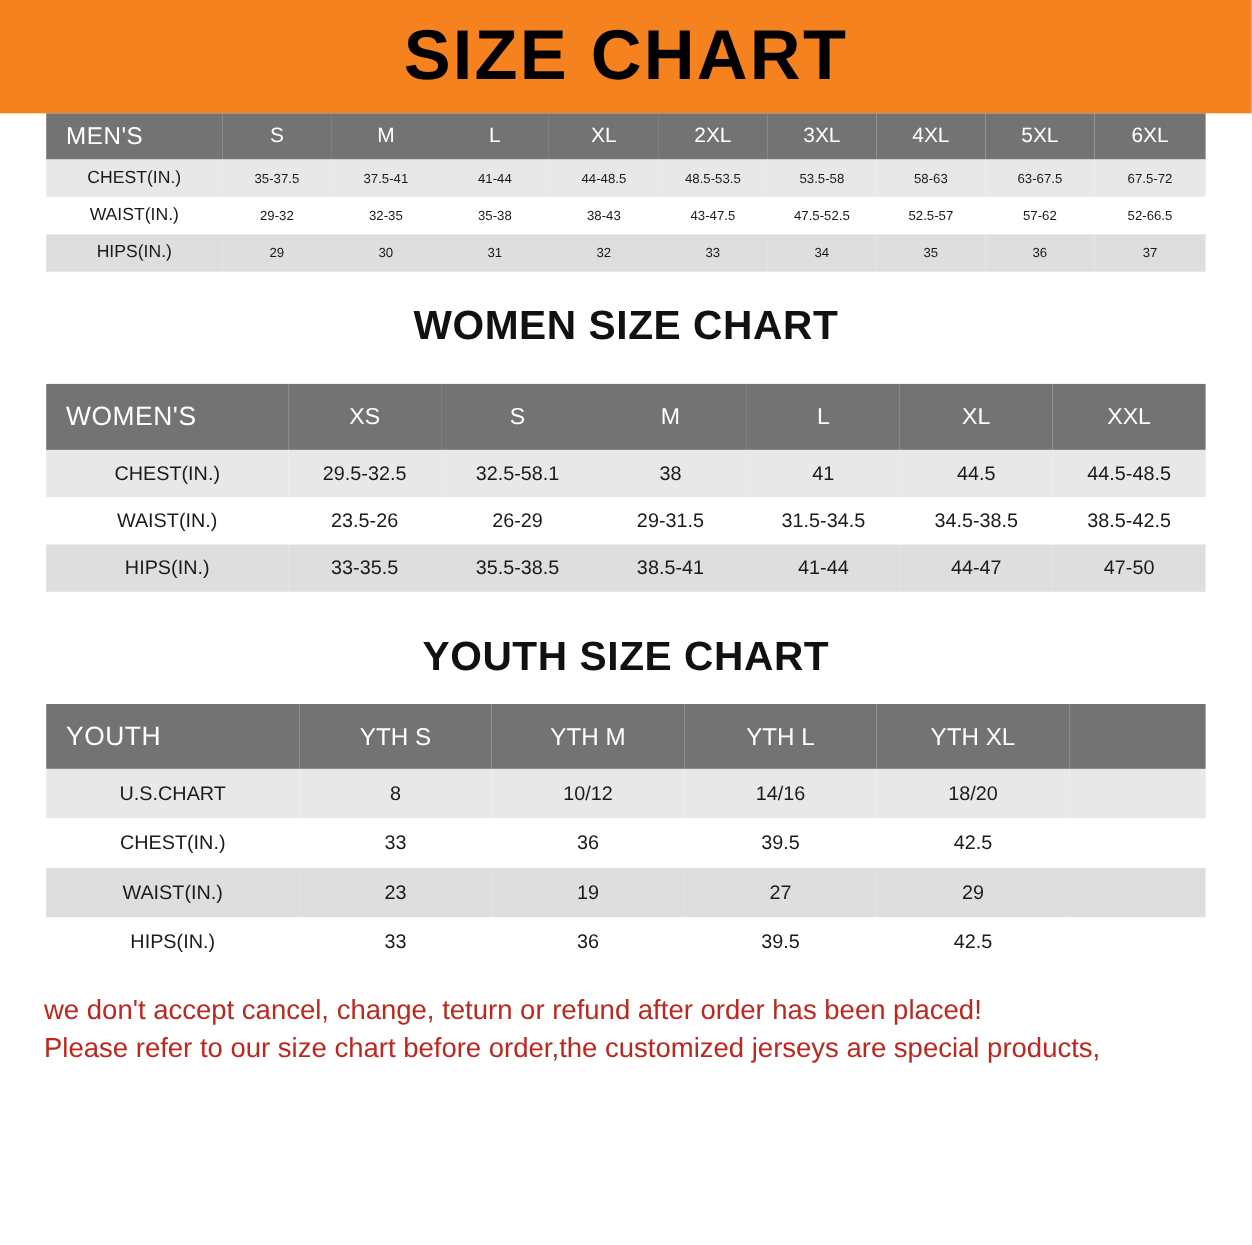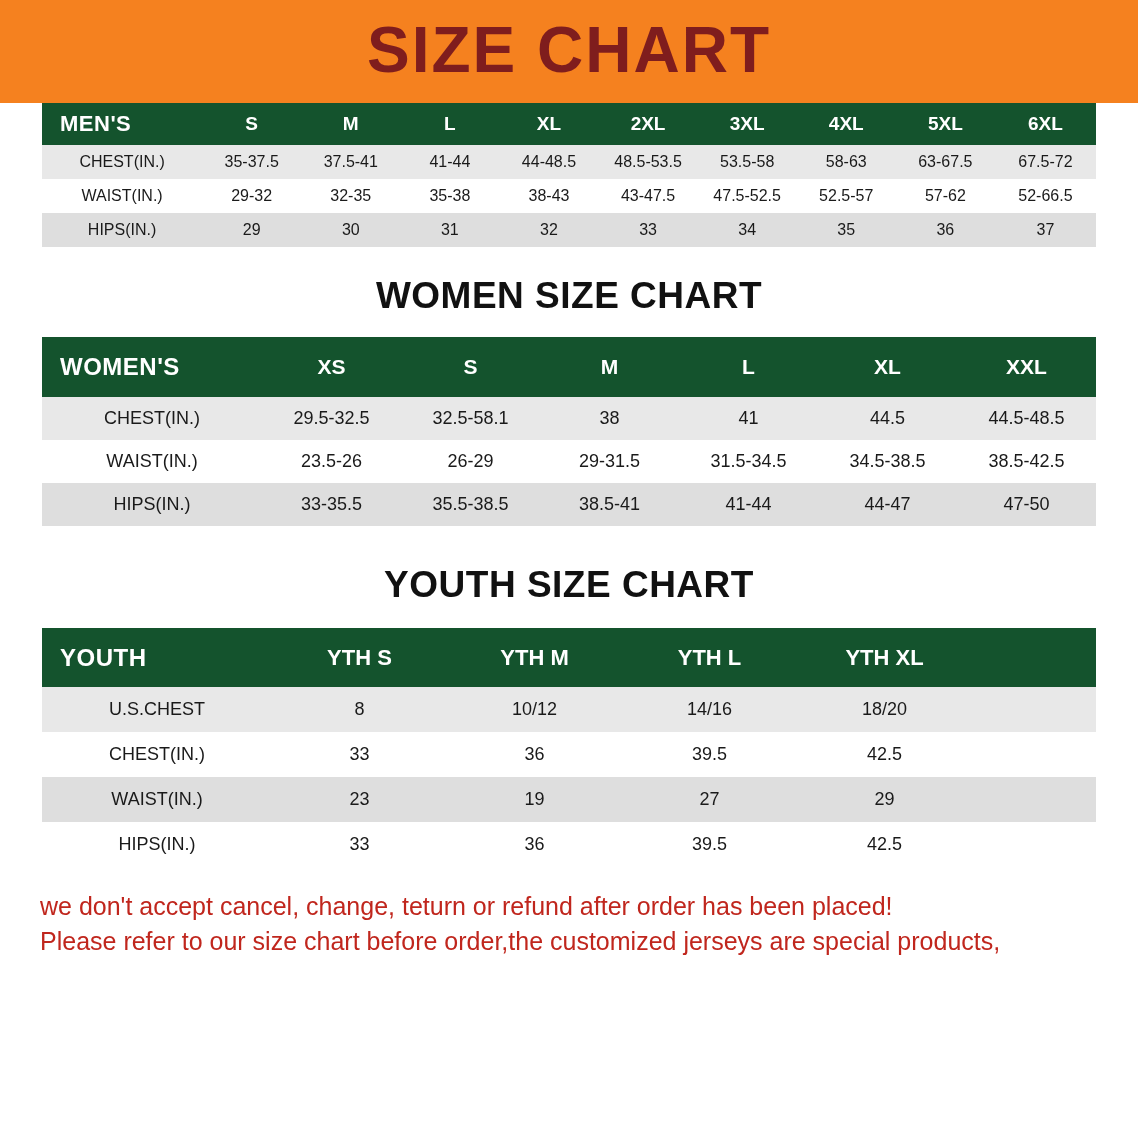--- a/index.html
+++ b/index.html
@@ -27,42 +27,42 @@
     background: #f5811f;
     display: flex;
     align-items: center;
     justify-content: center;
   }
   .banner-title {
     font-family: "Liberation Sans", sans-serif;
     font-weight: bold;
     font-size: 64px;
     letter-spacing: 2px;
-    color: #7f1d1d;
+    color: #000000;
     line-height: 1;
     margin-top: -4px;
   }
 
   
   .section-title {
     text-align: center;
     font-weight: bold;
     color: #111111;
     font-family: "Liberation Sans", sans-serif;
   }
   .title-man {
     font-size: 37px;
     margin-top: 24px;
     margin-bottom: 18px;
     letter-spacing: 0.5px;
   }
   .title-women {
     font-size: 37px;
     margin-top: 28px;
-    margin-bottom: 20px;
+    margin-bottom: 32px;
     letter-spacing: 0.5px;
   }
   .title-youth {
     font-size: 37px;
     margin-top: 38px;
     margin-bottom: 22px;
     letter-spacing: 0.5px;
   }
 
   
@@ -75,44 +75,44 @@
     table-layout: fixed;
   }
   table.size th, table.size td {
     text-align: center;
     font-family: "Liberation Sans", sans-serif;
     color: #1a1a1a;
     font-size: 17px;
     padding: 0;
   }
   table.size thead th {
-    background: #14532d;
+    background: #737373;
     color: #ffffff;
-    font-weight: bold;
+    font-weight: normal;
     font-size: 19px;
   }
   table.size thead th.rowlabel {
     text-align: left;
     padding-left: 18px;
     font-size: 22px;
     letter-spacing: 0.5px;
   }
   table.size td.rowlabel {
     font-size: 17px;
     color: #1a1a1a;
     text-align: center;
   }
 
   
   #men-table thead th { height: 42px; }
   #men-table tbody tr { height: 34px; }
   #men-table tbody tr.shade-a td { background: #e8e8e8; }
   #men-table tbody tr.shade-b td { background: #ffffff; }
   #men-table tbody tr.shade-c td { background: #dedede; }
-  #men-table td { font-size: 16px; }
+  #men-table td { font-size: 12px; }
   #men-table td.rowlabel { font-size: 16px; }
 
   
   #women-table thead th { height: 60px; font-size: 21px; }
   #women-table thead th.rowlabel { font-size: 24px; }
   #women-table tbody tr { height: 43px; }
   #women-table tbody tr.shade-a td { background: #e8e8e8; }
   #women-table tbody tr.shade-b td { background: #ffffff; }
   #women-table tbody tr.shade-c td { background: #dedede; }
   #women-table td { font-size: 18px; }
@@ -291,21 +291,21 @@
           <th class="rowlabel">YOUTH</th>
           <th>YTH S</th>
           <th>YTH M</th>
           <th>YTH L</th>
           <th>YTH XL</th>
           <th></th>
         </tr>
       </thead>
       <tbody>
         <tr class="shade-a">
-          <td class="rowlabel">U.S.CHEST</td>
+          <td class="rowlabel">U.S.CHART</td>
           <td>8</td>
           <td>10/12</td>
           <td>14/16</td>
           <td>18/20</td>
           <td></td>
         </tr>
         <tr class="shade-b">
           <td class="rowlabel">CHEST(IN.)</td>
           <td>33</td>
           <td>36</td>

